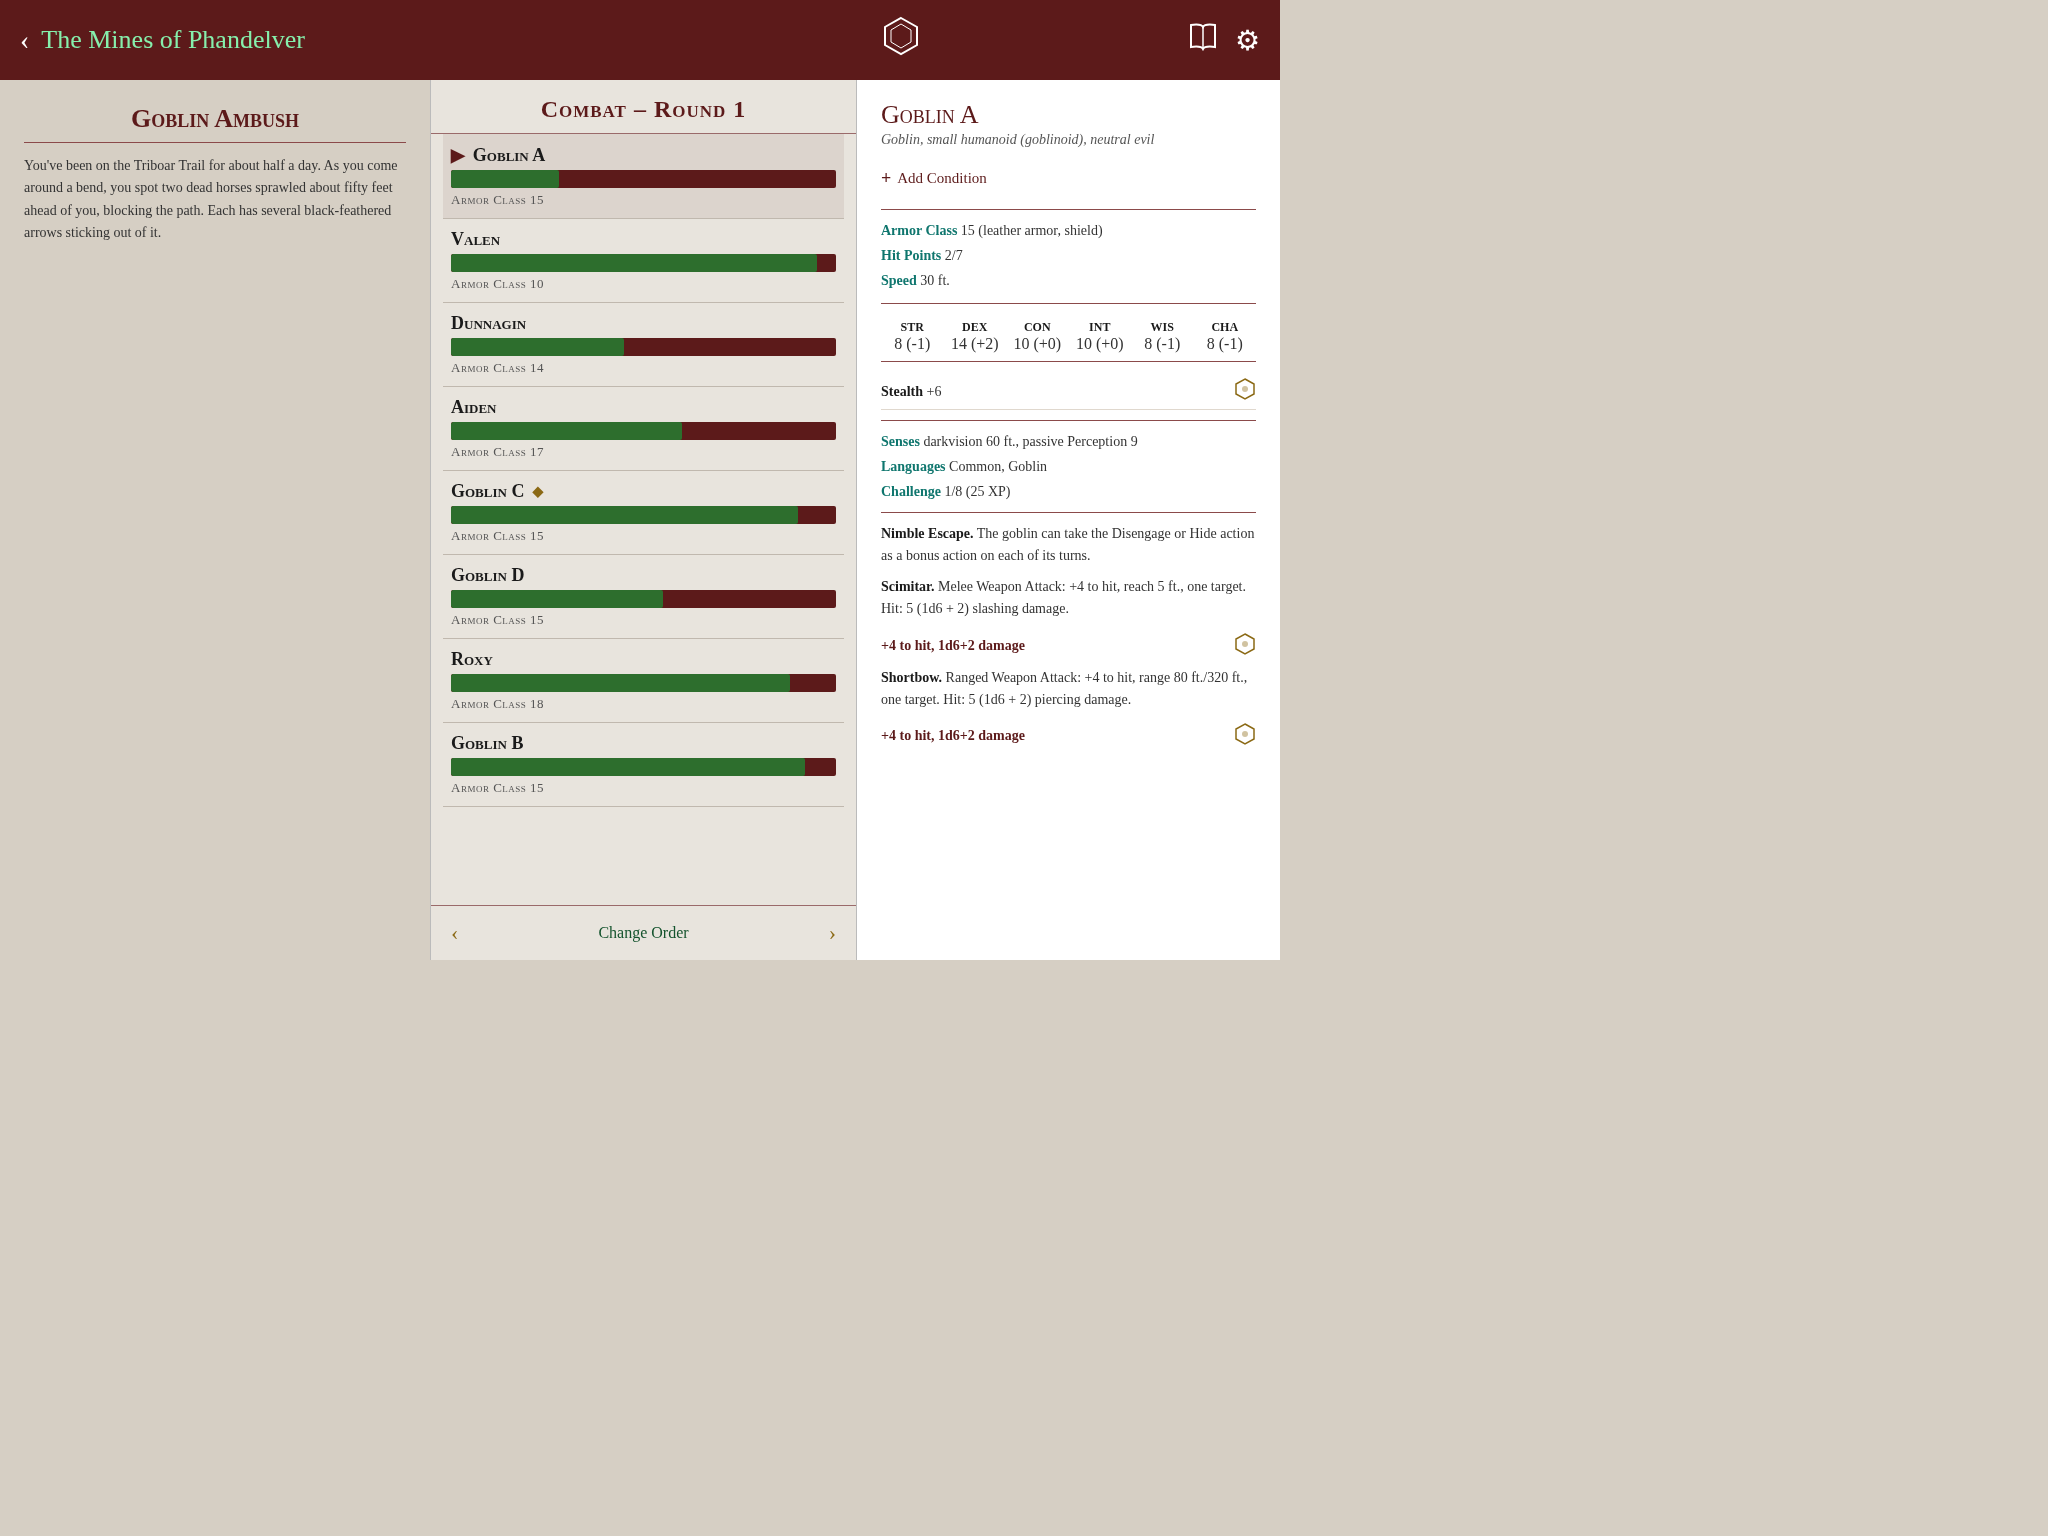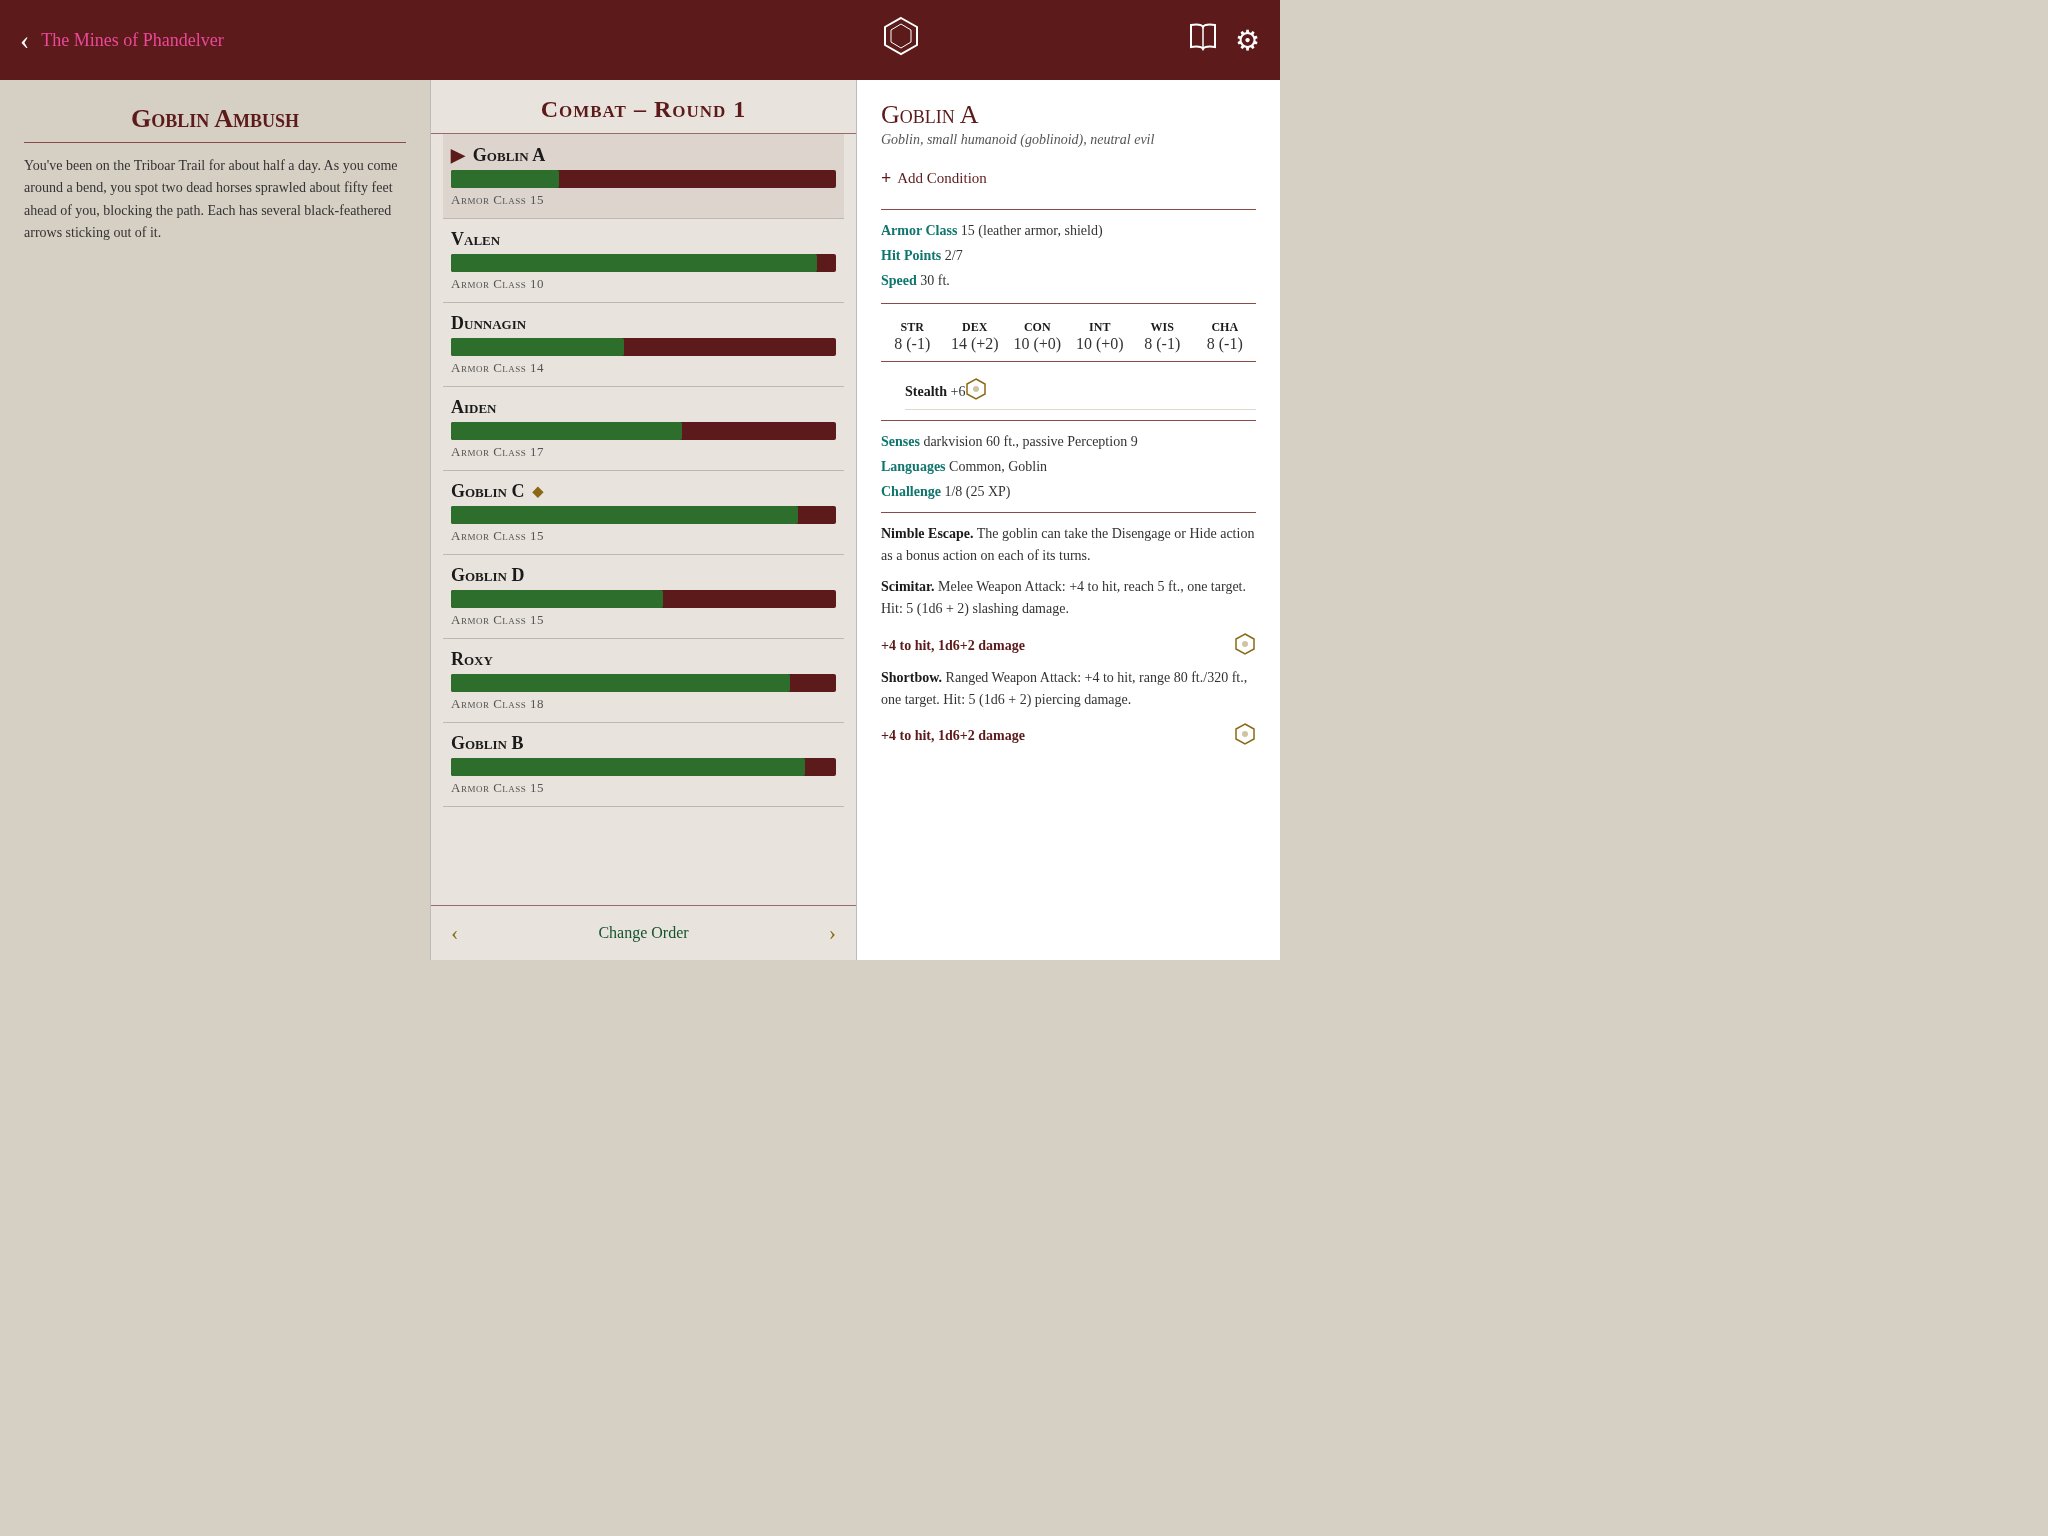--- a/index.html
+++ b/index.html
@@ -23,22 +23,22 @@
       padding: 0 20px;
       flex-shrink: 0;
     }
     .nav-back {
       color: #fff;
       font-size: 28px;
       cursor: pointer;
       margin-right: 12px;
     }
     .nav-title {
-      color: #ec4899;
-      font-size: 18px;
+      color: #86efac;
+      font-size: 26px;
       font-family: Georgia, serif;
       flex: 1;
     }
     .nav-icon-dice {
       color: #fff;
       font-size: 36px;
       text-align: center;
       flex: 1;
     }
     .nav-icons-right {
@@ -245,23 +245,23 @@
       display: block;
     }
     .ability-value {
       font-size: 16px;
       color: #333;
       display: block;
     }
     .skill-line {
       display: flex;
       align-items: center;
+      justify-content: space-between;
       padding: 4px 0;
       border-bottom: 1px solid #e0d8ce;
-      margin-left: 24px;
     }
     .skill-name {
       font-size: 14px;
       color: #333;
     }
     .skill-name strong { color: #1a1a1a; }
     .dice-icon-small {
       font-size: 18px;
       color: #8b6914;
       cursor: pointer;

